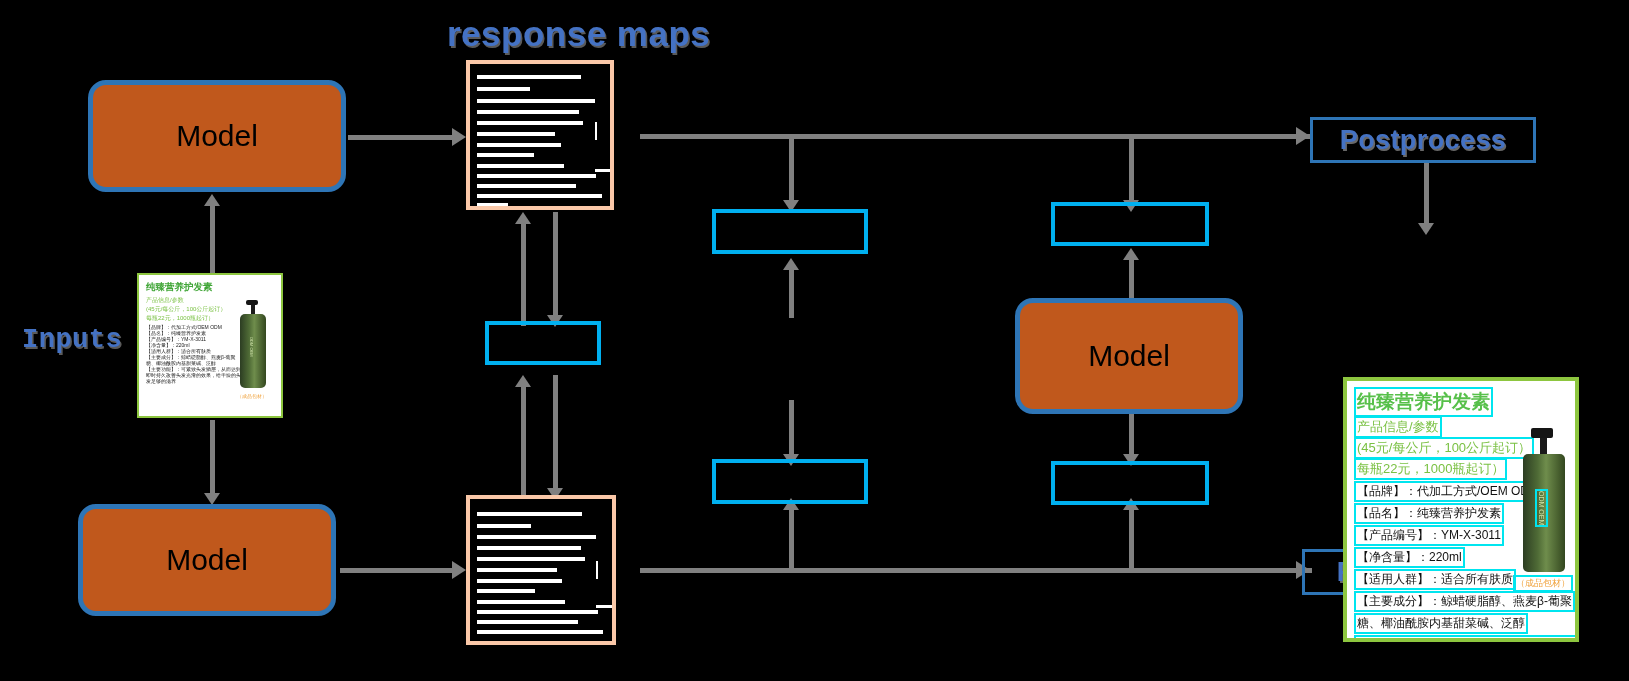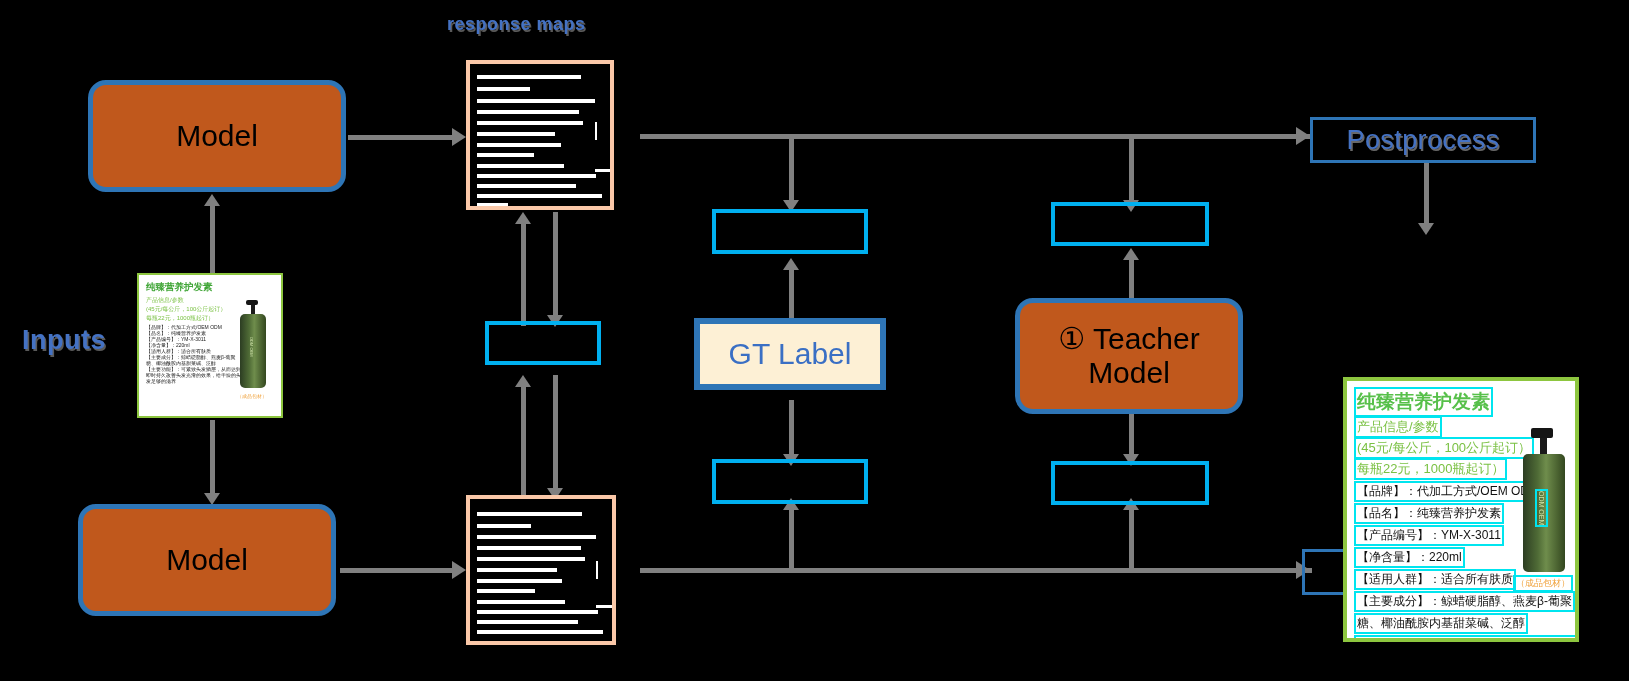--- a/index.html
+++ b/index.html
@@ -28,21 +28,21 @@
     display:flex;align-items:center;justify-content:center;
     color:#3a6fc4;font-size:30px;box-sizing:border-box;
   }
 
   
   .postproc{
     border:3px solid #2e75b6;background:transparent;
     display:flex;align-items:center;justify-content:center;box-sizing:border-box;
   }
   .postproc .ptxt{
-    color:#4472c4;font-size:27px;font-weight:normal;letter-spacing:.4px;
+    color:#4472c4;font-size:27px;font-weight:bold;letter-spacing:.4px;
     text-shadow:1.5px 1.5px 0 rgba(130,130,130,.8);
   }
 
   
   .cyanbox{border:4px solid #00b0f0;background:transparent;box-sizing:border-box;}
 
   
   .respmap{border:4px solid #fac8a8;background:#000;box-sizing:border-box;overflow:hidden;}
   .respmap .bars{position:relative;width:100%;height:100%;}
   .respmap .bar{position:absolute;background:#fff;height:4px;left:5%;}
@@ -72,23 +72,23 @@
   .oc-title{color:#57c04a;font-weight:bold;font-size:19px;}
   .oc-green{color:#7ac143;font-size:13px;}
   .oc-dark{color:#111;font-size:12px;}
   .oc-cap{color:#f0a23c;font-size:9px;font-family:Liberation Serif, serif;}
 </style>
 </head>
 <body>
 
 <div id="stage">
 
-  <div class="abs heading" style="left:447px;top:14px;font-size:18px;">response maps</div>
-
-  <div class="abs heading" style="left:22px;top:325px;font-size:27px;">Inputs</div>
+  <div class="abs heading" style="left:447px;top:14px;font-size:35px;">response maps</div>
+
+  <div class="abs heading" style="left:22px;top:325px;font-size:27px;font-family:Liberation Mono, monospace;">Inputs</div>
 
   <div class="ln" style="left:210px;top:205px;width:5px;height:68px;"></div>
   <div class="ah ah-u" style="left:204px;top:194px;"></div>
 
   <div class="ln" style="left:210px;top:420px;width:5px;height:75px;"></div>
   <div class="ah ah-d" style="left:204px;top:493px;"></div>
 
   <div class="ln" style="left:348px;top:135px;width:106px;height:5px;"></div>
   <div class="ah ah-r" style="left:452px;top:128px;"></div>
 
@@ -148,28 +148,24 @@
   </div>
 
   <div class="abs model" style="left:78px;top:504px;width:258px;height:112px;">
     <div class="mtxt">
       <div>Model</div>
     </div>
   </div>
 
   <div class="abs model" style="left:1015px;top:298px;width:228px;height:116px;">
     <div class="mtxt">
-      <div>① Teacher</div>
       <div>Model</div>
     </div>
   </div>
 
-  <div class="abs gtlabel" style="left:694px;top:318px;width:192px;height:72px;">
-    <span>GT Label</span>
-  </div>
 
   <div class="abs postproc" style="left:1310px;top:117px;width:226px;height:46px;">
     <span class="ptxt">Postprocess</span>
   </div>
 
   <div class="abs postproc" style="left:1302px;top:549px;width:236px;height:46px;">
     <span class="ptxt">Postprocess</span>
   </div>
 
   <div class="abs cyanbox" style="left:485px;top:321px;width:116px;height:44px;"></div>

